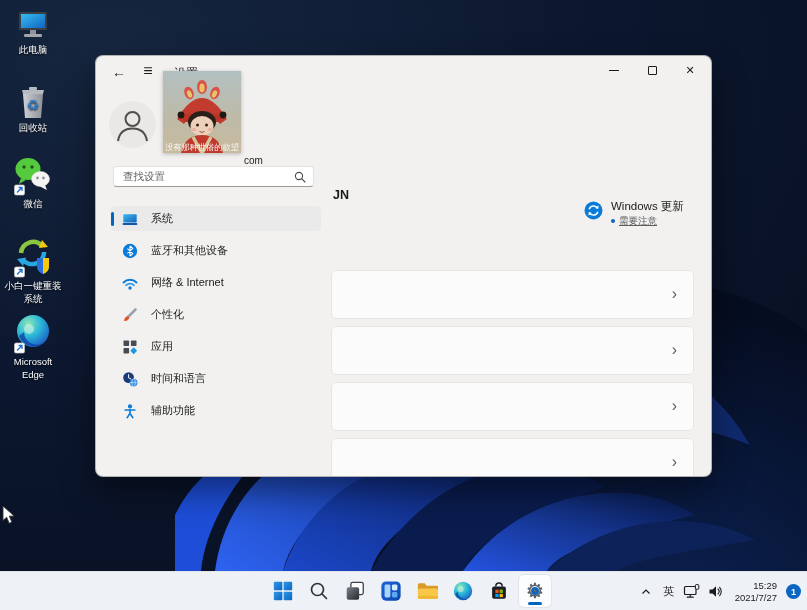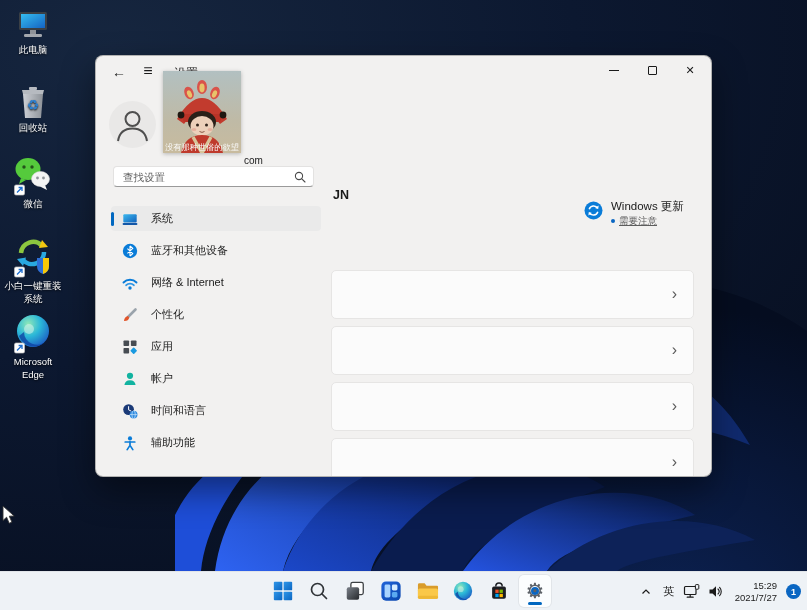--- a/index.html
+++ b/index.html
@@ -34,21 +34,21 @@
   .glyph-close { font-size:11px; line-height:11px; }
 
   .avatar { position:absolute; left:13px; top:45px; width:47px; height:47px; border-radius:50%;
     background:#e9e8e7; overflow:hidden; }
   .meme { position:absolute; left:67px; top:15px; width:78px; height:82px; z-index:2;
     box-shadow:0 1px 4px rgba(0,0,0,.25); }
   .email-frag { position:absolute; left:148px; top:72px; font-size:10px; color:#222;margin-top:27px; }
 
   .searchbox { position:absolute; left:17px; top:110px; width:201px; height:21px;
     background:#fff; border:1px solid #e3e2e1; border-bottom:1px solid #9a9a9a; border-radius:4px;
-    display:flex; align-items:center; }
+    display:flex; align-items:center;font-family:Liberation Serif, serif; }
   .searchbox input { flex:1; border:none; outline:none; background:transparent;
     font-size:10.5px; color:#1b1b1b; padding:0 6px 0 9px; font-family:inherit; }
   .searchbox input::placeholder { color:#606060; opacity:1; }
   .searchbox .s-ico { margin-right:7px; display:flex; }
 
   .nav { position:absolute; left:15px; top:150px; width:210px; display:flex; flex-direction:column; gap:7px; }
   .nav-item { position:relative; height:25px; border-radius:4px; display:flex; align-items:center; padding-left:11px; }
   .nav-item.selected { background:#eaeaea; }
   .nav-item.selected::before { content:""; position:absolute; left:0; top:5.5px; width:3px; height:14px;
     border-radius:2px; background:#0067c0; }
@@ -332,29 +332,20 @@
           <svg width="16" height="16" viewBox="0 0 16 16">
             <rect x="1.5" y="1.5" width="5.6" height="5.6" rx="0.8" fill="#474c52"></rect>
             <rect x="8.9" y="1.5" width="5.6" height="5.6" rx="0.8" fill="#474c52"></rect>
             <rect x="1.5" y="8.9" width="5.6" height="5.6" rx="0.8" fill="#474c52"></rect>
             <rect x="9.2" y="9.2" width="5" height="5" rx="0.8" fill="#1a9ae0" transform="rotate(45 11.7 11.7)"></rect>
           </svg>
         </span>
         <span class="n-label">应用</span>
       </div>
 
-      <div class="nav-item">
-        <span class="n-ico">
-          <svg width="16" height="16" viewBox="0 0 16 16">
-            <circle cx="8" cy="4.8" r="3.1" fill="#12b3a0"></circle>
-            <path d="M2.4,14 Q3,9.3 8,9.3 Q13,9.3 13.6,14 Z" fill="#12b3a0"></path>
-          </svg>
-        </span>
-        <span class="n-label">帐户</span>
-      </div>
 
       <div class="nav-item">
         <span class="n-ico">
           <svg width="16" height="16" viewBox="0 0 16 16">
             <circle cx="6.6" cy="6.6" r="5.4" fill="#1b3a77"></circle>
             <path d="M6.6,3.6 L6.6,6.8 L9,8" stroke="#fff" stroke-width="1" fill="none" stroke-linecap="round"></path>
             <circle cx="11.6" cy="11.6" r="3.9" fill="#2e8ae0"></circle>
             <ellipse cx="11.6" cy="11.6" rx="1.7" ry="3.9" fill="none" stroke="#cfe8fa" stroke-width="0.7"></ellipse>
             <line x1="7.8" y1="11.6" x2="15.4" y2="11.6" stroke="#cfe8fa" stroke-width="0.7"></line>
           </svg>

